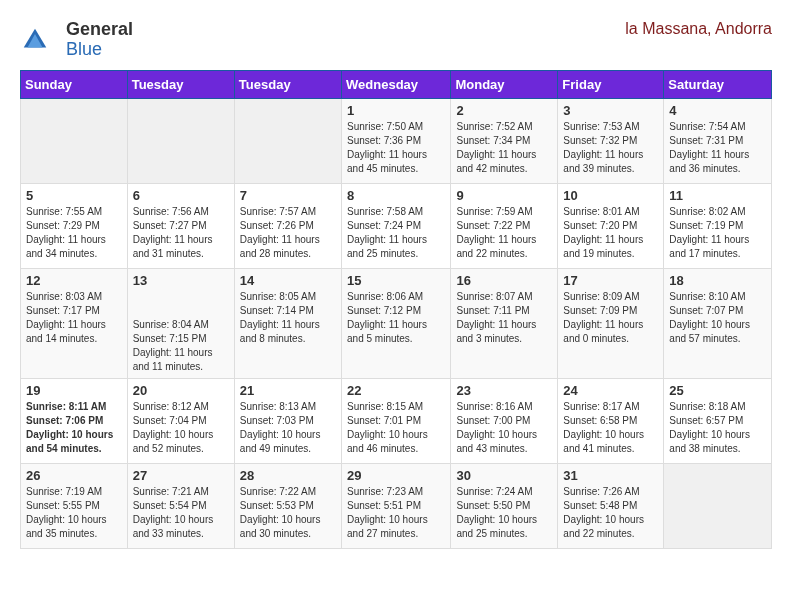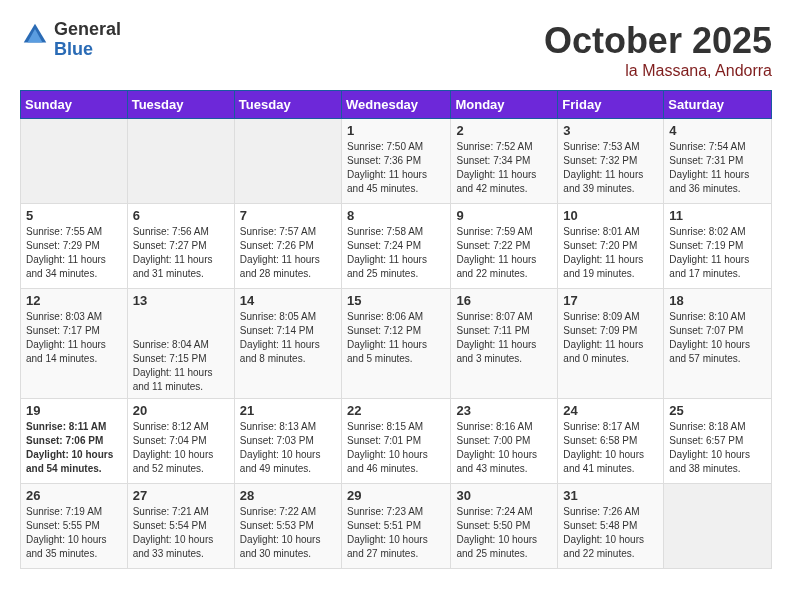--- a/index.html
+++ b/index.html
@@ -11,35 +11,36 @@
       padding: 20px;
     }
     .header {
       display: flex;
       justify-content: space-between;
       align-items: flex-start;
       margin-bottom: 10px;
     }
     .logo {
       display: flex;
-      align-items: flex-start;
+      align-items: center;
+      gap: 12px;
     }
     .logo-text {
       display: flex;
       flex-direction: column;
       line-height: 1.1;
     }
     .logo-general {
       font-size: 18px;
       font-weight: bold;
       color: #333;
     }
     .logo-blue {
       font-size: 18px;
-      font-weight: bold;
+      font-weight: normal;
       color: #2a6bb5;
     }
     .logo-icon {
       width: 30px;
       height: 30px;
       margin-right: 4px;
     }
     .title-area {
       text-align: right;
     }
@@ -105,21 +106,20 @@
     <svg class="logo-icon" viewBox="0 0 40 40">
       <polygon points="20,5 35,30 5,30" fill="#2a6bb5"></polygon>
       <polygon points="20,12 30,30 10,30" fill="#5a9de0"></polygon>
     </svg>
     <div class="logo-text">
       <span class="logo-general">General</span>
       <span class="logo-blue">Blue</span>
     </div>
   </div>
   <div class="title-area">
-    <div class="month-title">October 2025</div>
     <div class="location">la Massana, Andorra</div>
   </div>
 </div>
 
 <table class="calendar">
   <thead>
     <tr>
     <th>Sunday</th>
         <th>Tuesday</th>
         <th>Tuesday</th>

